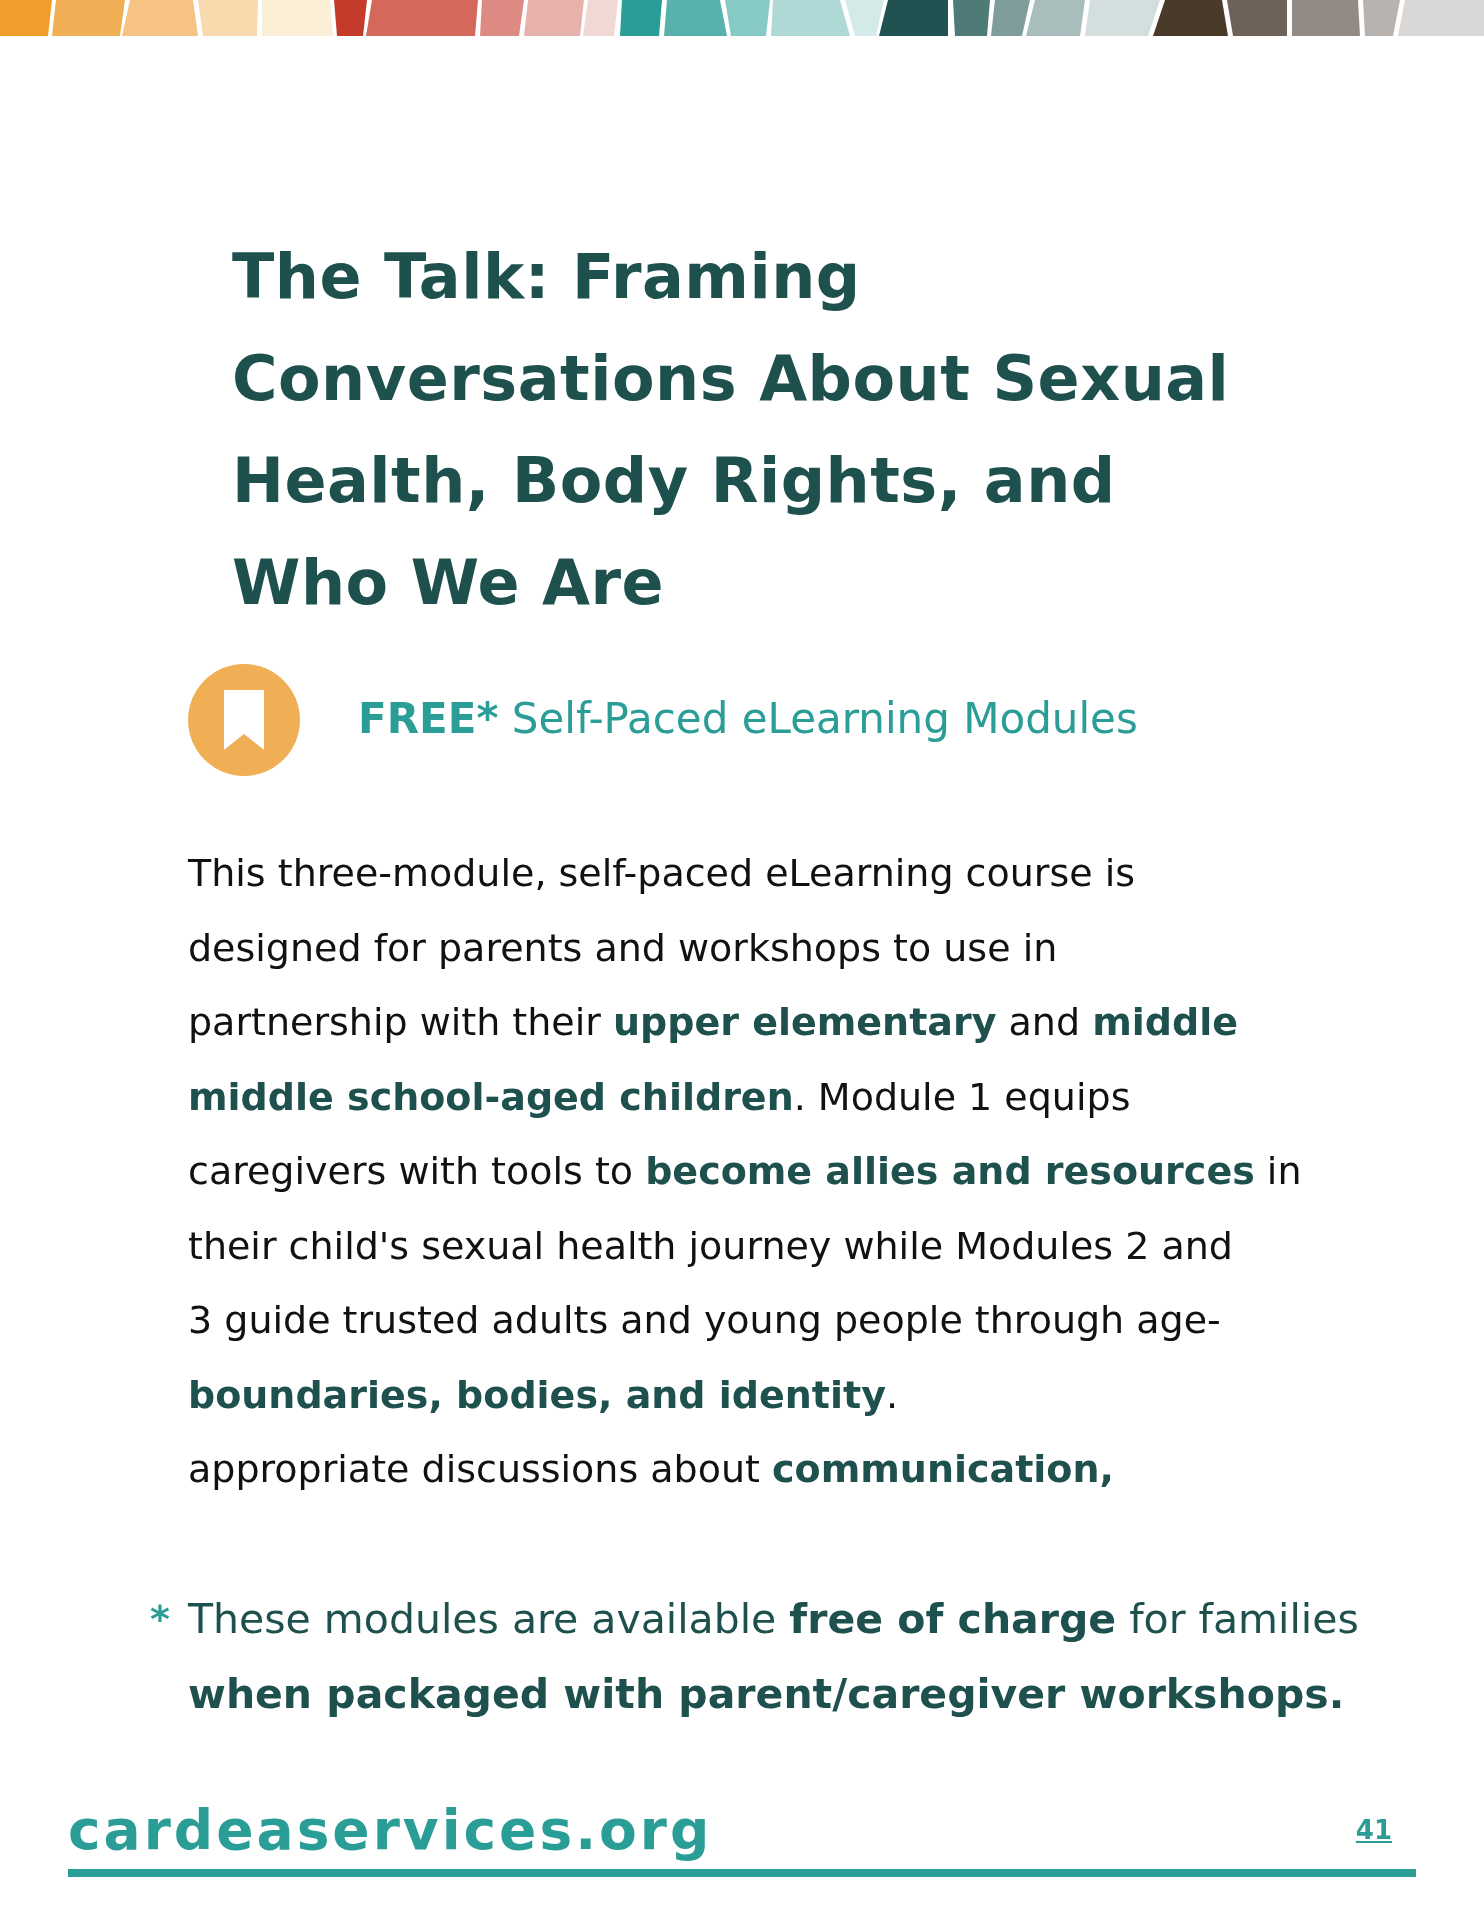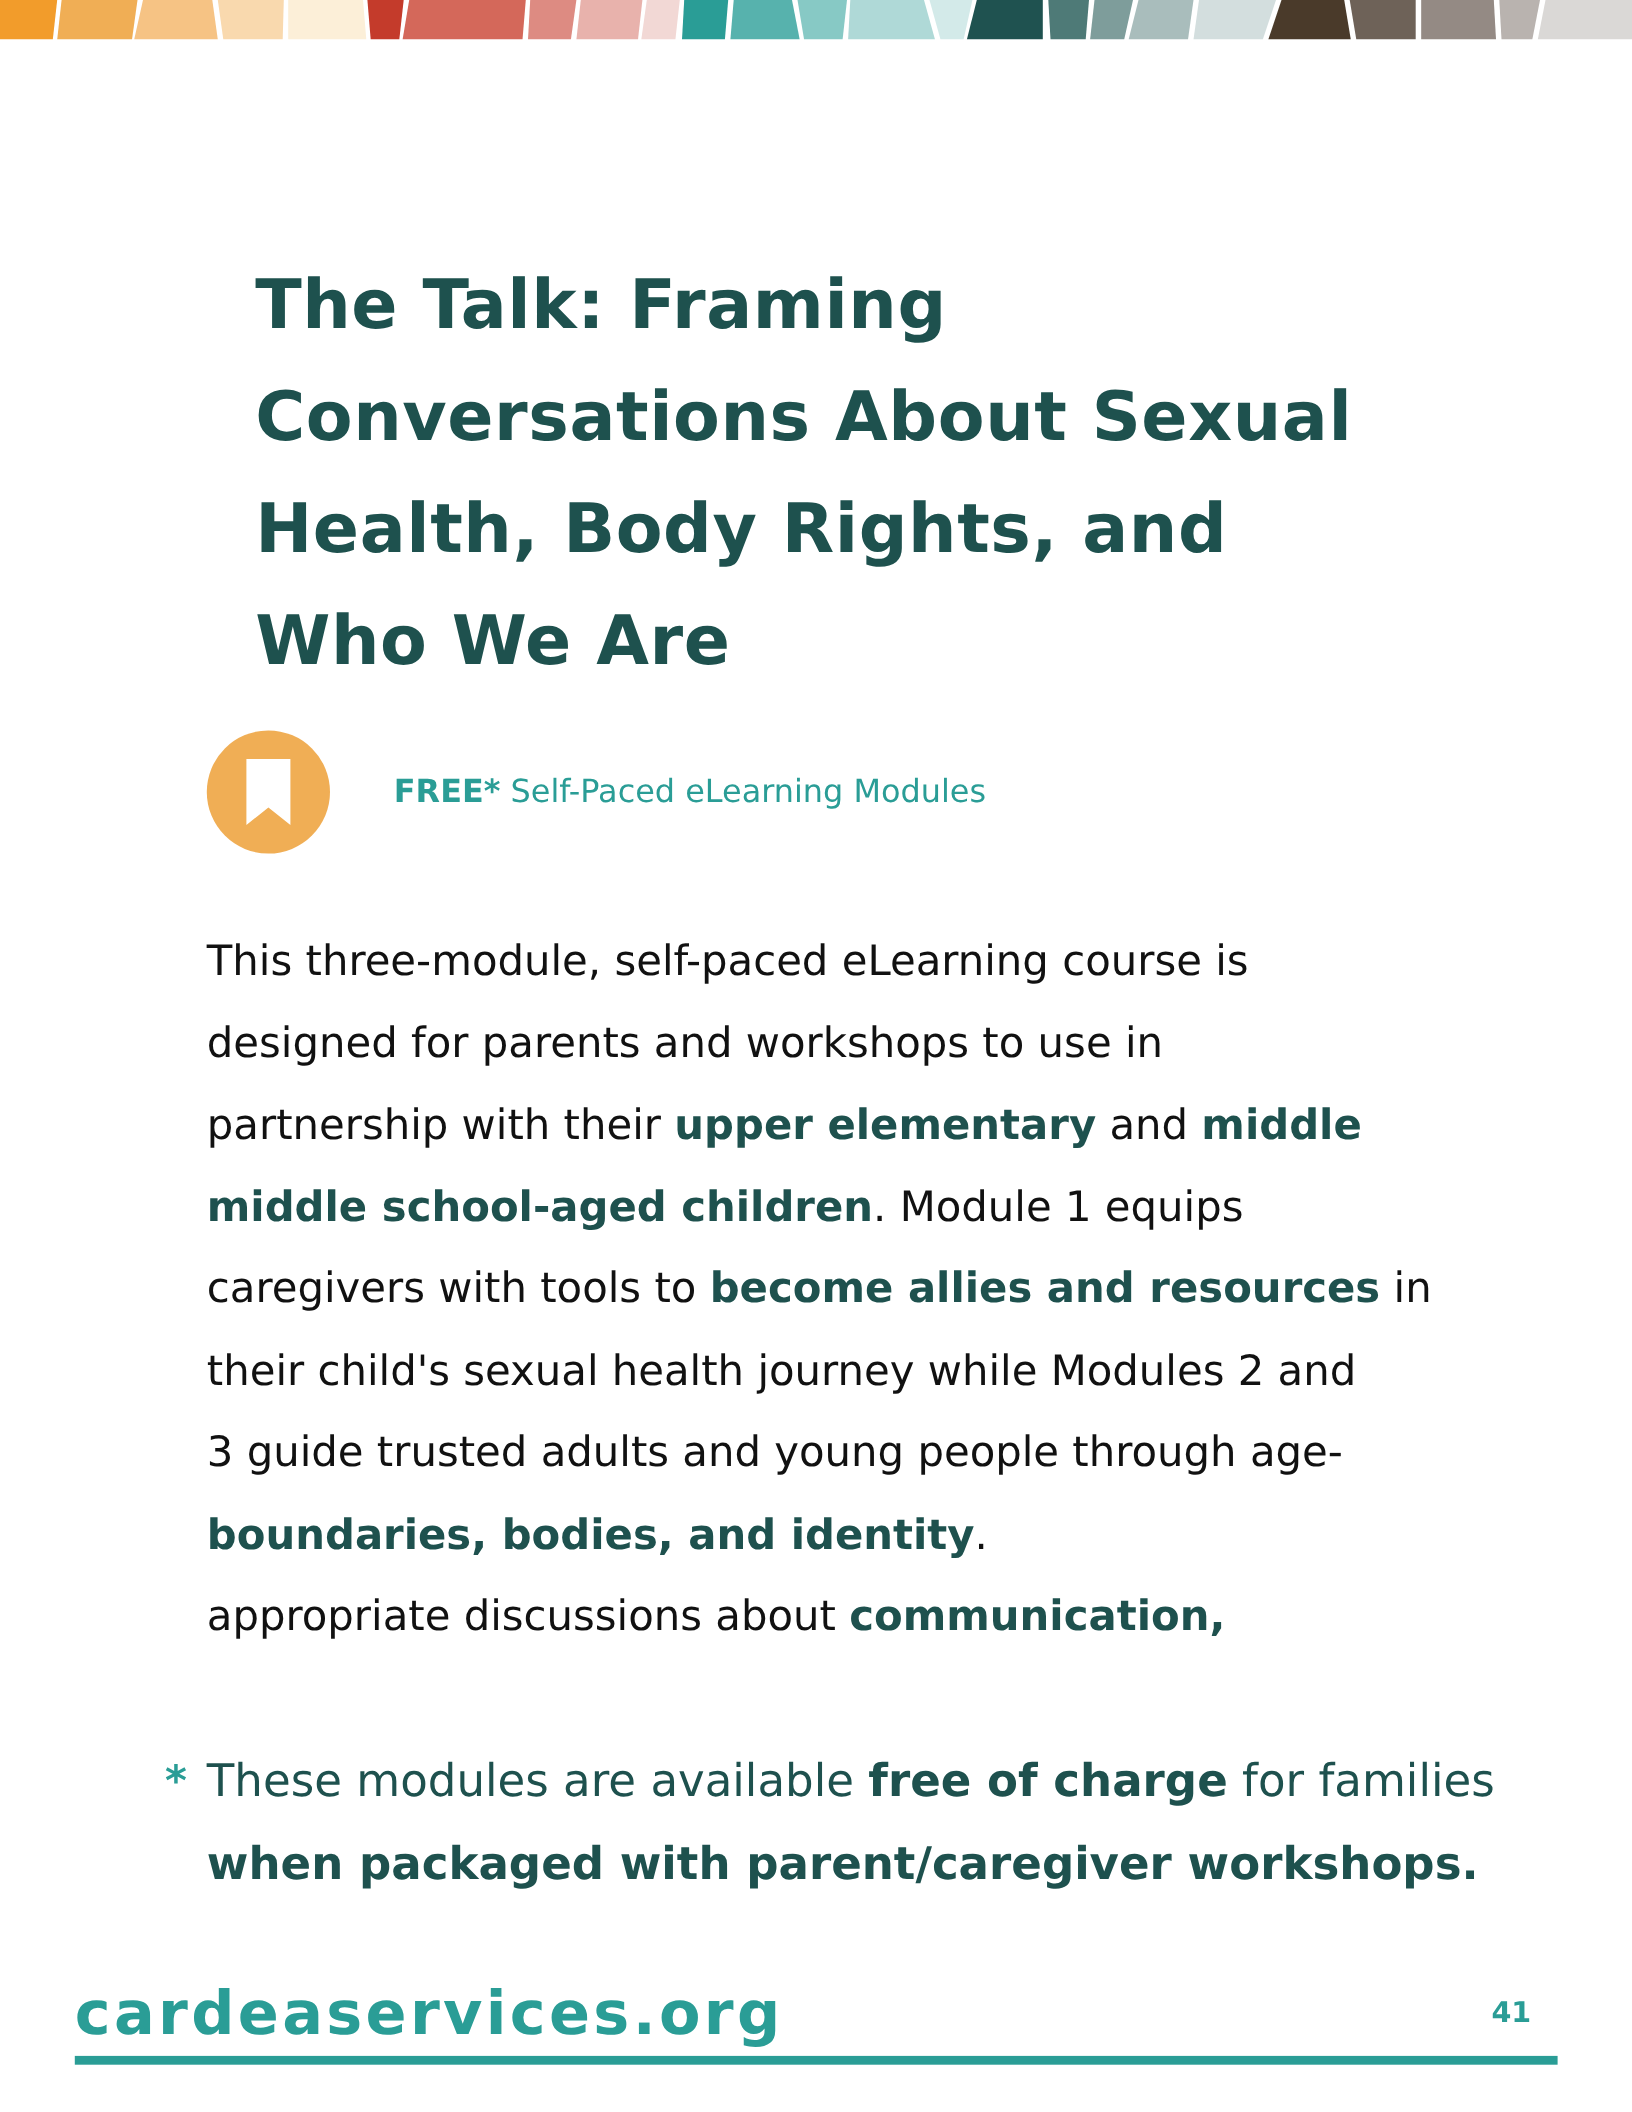--- a/index.html
+++ b/index.html
@@ -20,21 +20,21 @@
   }
   .title .line { display: block; white-space: nowrap; margin-left: 44px; }
   .badge-row { position: absolute; left: 188px; top: 664px; height: 112px; width: 1100px; }
   .badge-icon {
     position: absolute; left: 0; top: 0; width: 112px; height: 112px;
     border-radius: 50%; background: #F0AE55;
   }
   .badge-icon svg { position: absolute; left: 0; top: 0; }
   .badge-label {
     position: absolute; left: 170px; top: 30px;
-    font-family: "DejaVu Sans", sans-serif; font-size: 29px; line-height: 50px;
+    font-family: "DejaVu Sans", sans-serif; font-size: 42px; line-height: 50px;
     color: #2A9D96; white-space: nowrap;
   }
   .badge-label .free { font-weight: bold; }
   .body-text {
     position: absolute; left: 188px; top: 836px; width: 1150px;
     font-family: "DejaVu Sans", sans-serif;
     font-size: 38px; line-height: 74.5px; color: #111111;
   }
   .body-text .line { display: block; white-space: nowrap; }
   .hl { color: #1E514E; font-weight: bold; }
@@ -51,21 +51,21 @@
     font-size: 38px; line-height: 74.5px; color: #2A9D96;
   }
   .footer-site {
     position: absolute; left: 68px; top: 1800px;
     font-family: "DejaVu Sans", sans-serif; font-weight: bold;
     font-size: 55px; line-height: 60px; letter-spacing: 3px; color: #2A9D96;
   }
   .footer-page {
     position: absolute; right: 92px; top: 1812px;
     font-family: "DejaVu Sans", sans-serif; font-weight: bold;
-    font-size: 26px; line-height: 36px; color: #2A9D96;
+    font-size: 26px; line-height: 36px; color: #2A9D96; text-decoration: underline;
   }
   .footer-rule {
     position: absolute; left: 68px; top: 1869px; width: 1348px; height: 8px;
     background: #2A9D96;
   }
 </style>
 </head>
 <body>
 
 <div class="stripe">

